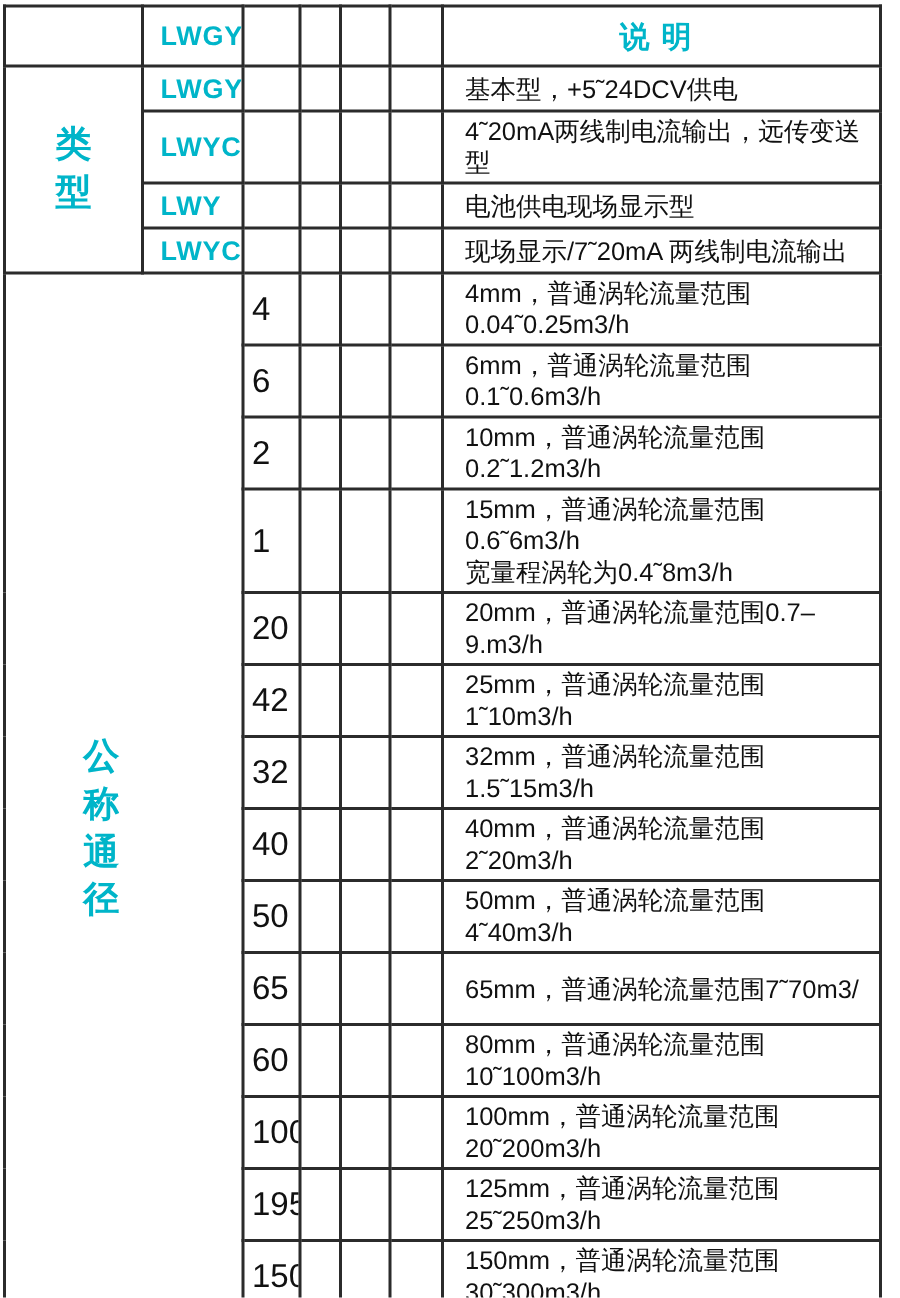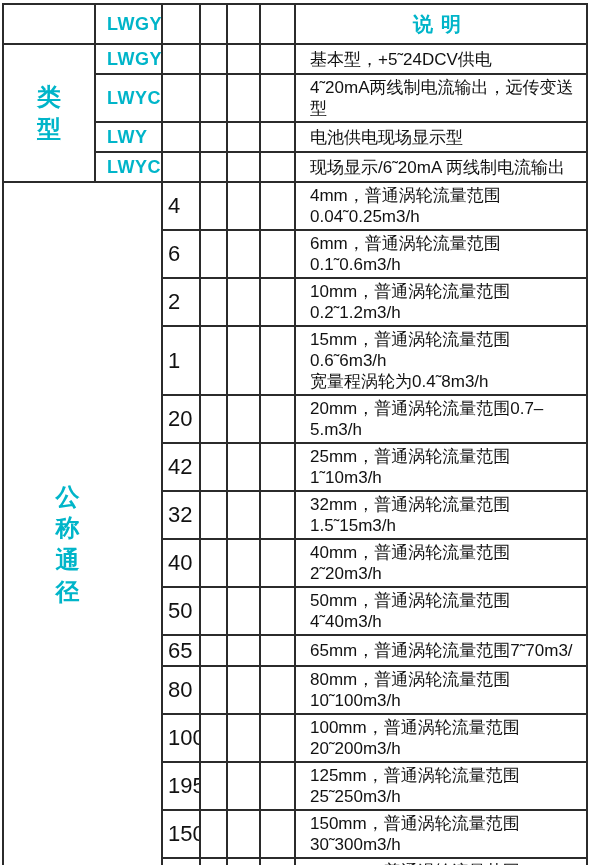--- a/index.html
+++ b/index.html
@@ -21,21 +21,21 @@
   }
   td{
     border:2px solid var(--line);
     padding:0;
     vertical-align:middle;
     overflow:hidden;
   }
   
   tr.h-head   {height:40px;}
   tr.h-type   {height:30px;}
-  tr.h-dn     {height:31px;}
+  tr.h-dn     {height:48px;}
   tr.h-dn-tall{height:48px;}
 
   
   .lbl{
     color:var(--accent);
     font-weight:bold;
     text-align:center;
     font-size:24px;
     line-height:1.32;
     white-space:pre-line;
@@ -120,21 +120,21 @@
           <td></td>
           <td></td>
     <td class="desc">电池供电现场显示型</td>
   </tr>
   <tr class="h-type">
     <td class="code">LWYC</td>
     <td></td>
           <td></td>
           <td></td>
           <td></td>
-    <td class="desc">现场显示/6˜20mA 两线制电流输出</td>
+    <td class="desc">现场显示/7˜20mA 两线制电流输出</td>
   </tr>
 
   <tr class="h-dn">
     <td colspan="2" rowspan="15" class="lbl pad-dn">公
 称
 通
 径</td>
     <td class="size">4</td>
     <td></td>
           <td></td>
@@ -161,21 +161,21 @@
           <td></td>
           <td></td>
     <td class="desc">15mm，普通涡轮流量范围0.6˜6m3/h
 宽量程涡轮为0.4˜8m3/h</td>
   </tr>
   <tr class="h-dn">
     <td class="size">20</td>
     <td></td>
           <td></td>
           <td></td>
-    <td class="desc">20mm，普通涡轮流量范围0.7–5.m3/h</td>
+    <td class="desc">20mm，普通涡轮流量范围0.7–9.m3/h</td>
   </tr>
   <tr class="h-dn">
     <td class="size">42</td>
     <td></td>
           <td></td>
           <td></td>
     <td class="desc">25mm，普通涡轮流量范围1˜10m3/h</td>
   </tr>
   <tr class="h-dn">
     <td class="size">32</td>
@@ -199,21 +199,21 @@
     <td class="desc">50mm，普通涡轮流量范围4˜40m3/h</td>
   </tr>
   <tr class="h-dn">
     <td class="size">65</td>
     <td></td>
           <td></td>
           <td></td>
     <td class="desc">65mm，普通涡轮流量范围7˜70m3/</td>
   </tr>
   <tr class="h-dn">
-    <td class="size">80</td>
+    <td class="size">60</td>
     <td></td>
           <td></td>
           <td></td>
     <td class="desc">80mm，普通涡轮流量范围10˜100m3/h</td>
   </tr>
   <tr class="h-dn">
     <td class="size">100</td>
     <td></td>
           <td></td>
           <td></td>

